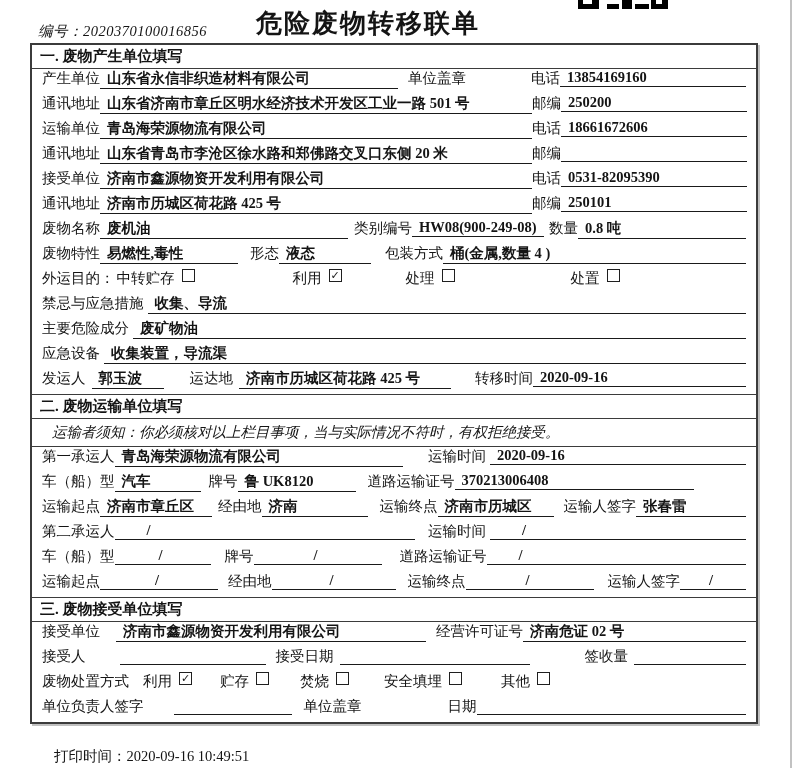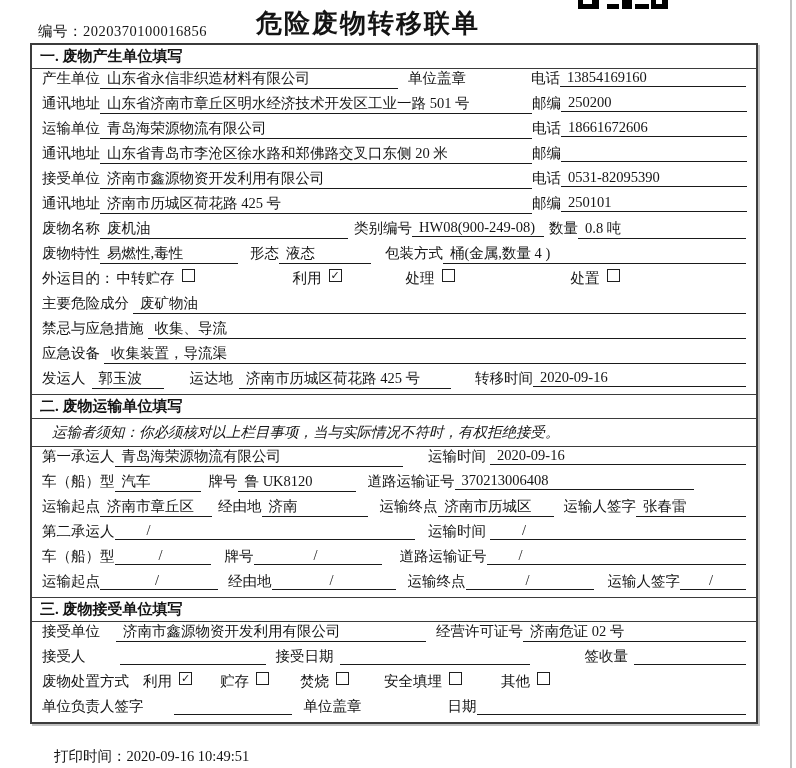--- a/index.html
+++ b/index.html
@@ -8,38 +8,38 @@
     font-family:"Liberation Serif","DejaVu Serif",serif;
     color:#141414; font-size:14.5px; overflow:hidden;
   }
   .page-edge-right { position:absolute; top:0; bottom:0; right:4px; width:2px; background:#c2c2c2; }
 
   
   .qr { position:absolute; top:0; left:578px; width:92px; height:10px; }
   .qr div { position:absolute; background:#000; }
   .qr .w { background:#fff; }
 
-  .doc-number { position:absolute; left:38px; top:22px; letter-spacing:.5px; }
+  .doc-number { position:absolute; left:38px; top:22px; letter-spacing:.5px;font-style:italic; }
   .doc-title  { position:absolute; left:0; right:60px; top:6px; text-align:center;
                 font-size:26px; font-weight:bold; letter-spacing:2px; }
 
   .tbl { position:absolute; left:30px; top:43px; width:728px; box-sizing:border-box;
          border:2px solid #3b3b3b; background:#fff;
          box-shadow:2px 2px 0 rgba(140,140,140,.55); }
 
   .sec-title { font-weight:bold; height:23px; line-height:23px; padding:0 8px;
                border-bottom:1.5px solid #3b3b3b; font-size:15px; }
   .sec-title.mid { border-top:1.5px solid #3b3b3b; }
   .notice { height:27px; line-height:27px; padding:0 20px;
             border-bottom:1.2px solid #3b3b3b;font-style:italic; }
 
   .row { display:flex; align-items:flex-start; height:25px; padding:0 10px; box-sizing:border-box; }
   .lbl { white-space:nowrap; margin-bottom:2px; flex:0 0 auto; }
   .u   { border-bottom:1.2px solid #1a1a1a; margin-bottom:3px; padding:0 4px 0 7px;
-         white-space:nowrap; overflow:hidden; box-sizing:border-box; flex:0 0 auto; min-height:18px; }
+         white-space:nowrap; overflow:hidden; box-sizing:border-box; flex:0 0 auto; min-height:18px;font-weight:bold; }
   .fx  { flex:1 1 auto; }
   .ctr { text-align:center; padding-left:0; }
   .sl  { padding-left:32px; }
   .mla { margin-left:auto; }
 
   .cb { display:inline-block; width:11px; height:11px; border:1.5px solid #1f1f1f;
         margin:0 0 5px 7px; line-height:11px; font-size:11px; text-align:center;
         font-family:"DejaVu Sans",sans-serif; flex:0 0 auto; }
 
   .footer-print { position:absolute; left:54px; top:747px; }
@@ -136,27 +136,27 @@
     <span class="cb"></span>
     <span class="lbl" style="margin-left:98px">利用</span>
     <span class="cb">✓</span>
     <span class="lbl" style="margin-left:64px">处理</span>
     <span class="cb"></span>
     <span class="lbl" style="margin-left:116px">处置</span>
     <span class="cb"></span>
   </div>
 
   <div class="row">
+    <span class="lbl">禁忌与应急措施</span>
+    <span class="u fx" style="margin-left:4px">收集、导流</span>
+  </div>
+
+  <div class="row">
     <span class="lbl">主要危险成分</span>
     <span class="u fx" style="margin-left:4px">废矿物油</span>
-  </div>
-
-  <div class="row">
-    <span class="lbl">禁忌与应急措施</span>
-    <span class="u fx" style="margin-left:4px">收集、导流</span>
   </div>
 
   <div class="row">
     <span class="lbl">应急设备</span>
     <span class="u fx" style="margin-left:4px">收集装置，导流渠</span>
   </div>
 
   <div class="row">
     <span class="lbl">发运人</span>
     <span class="u" style="width:72px;margin-left:6px">郭玉波</span>

